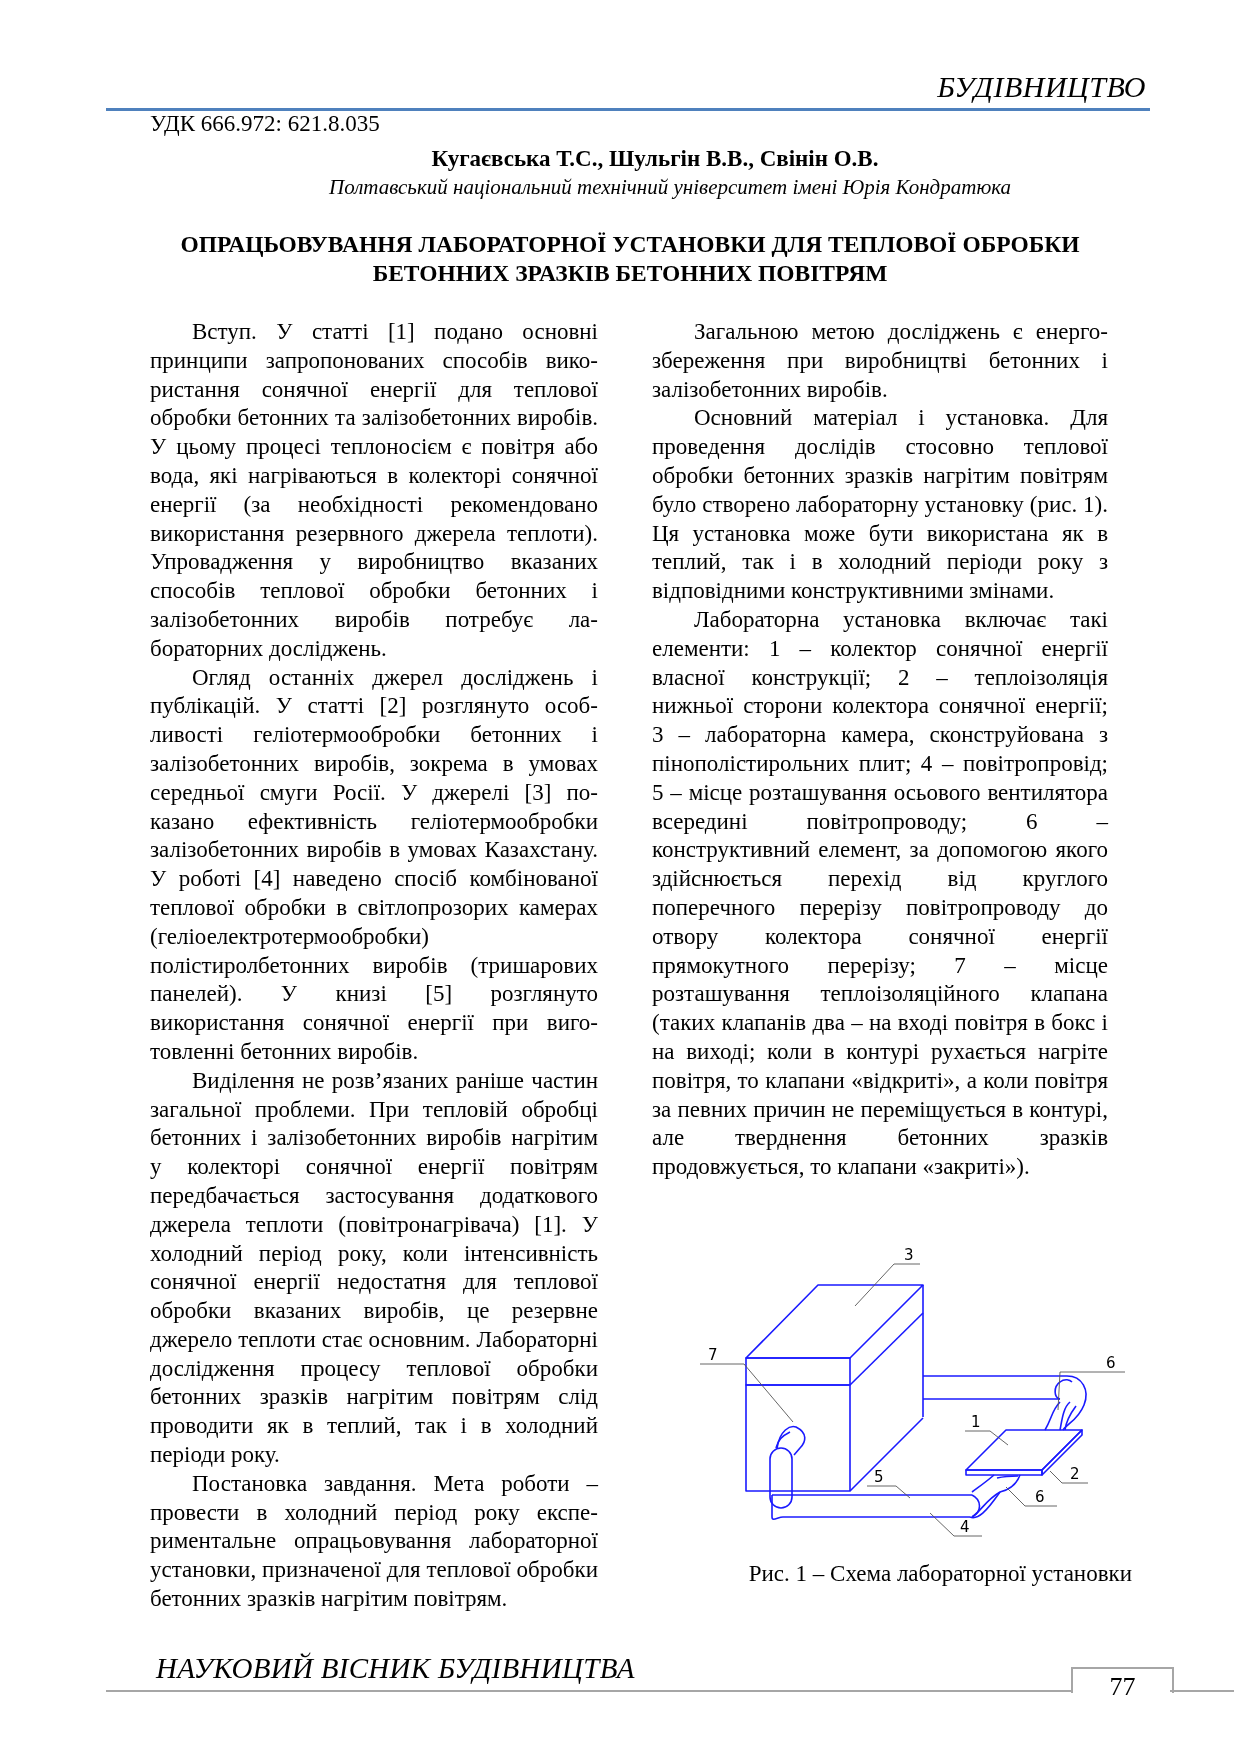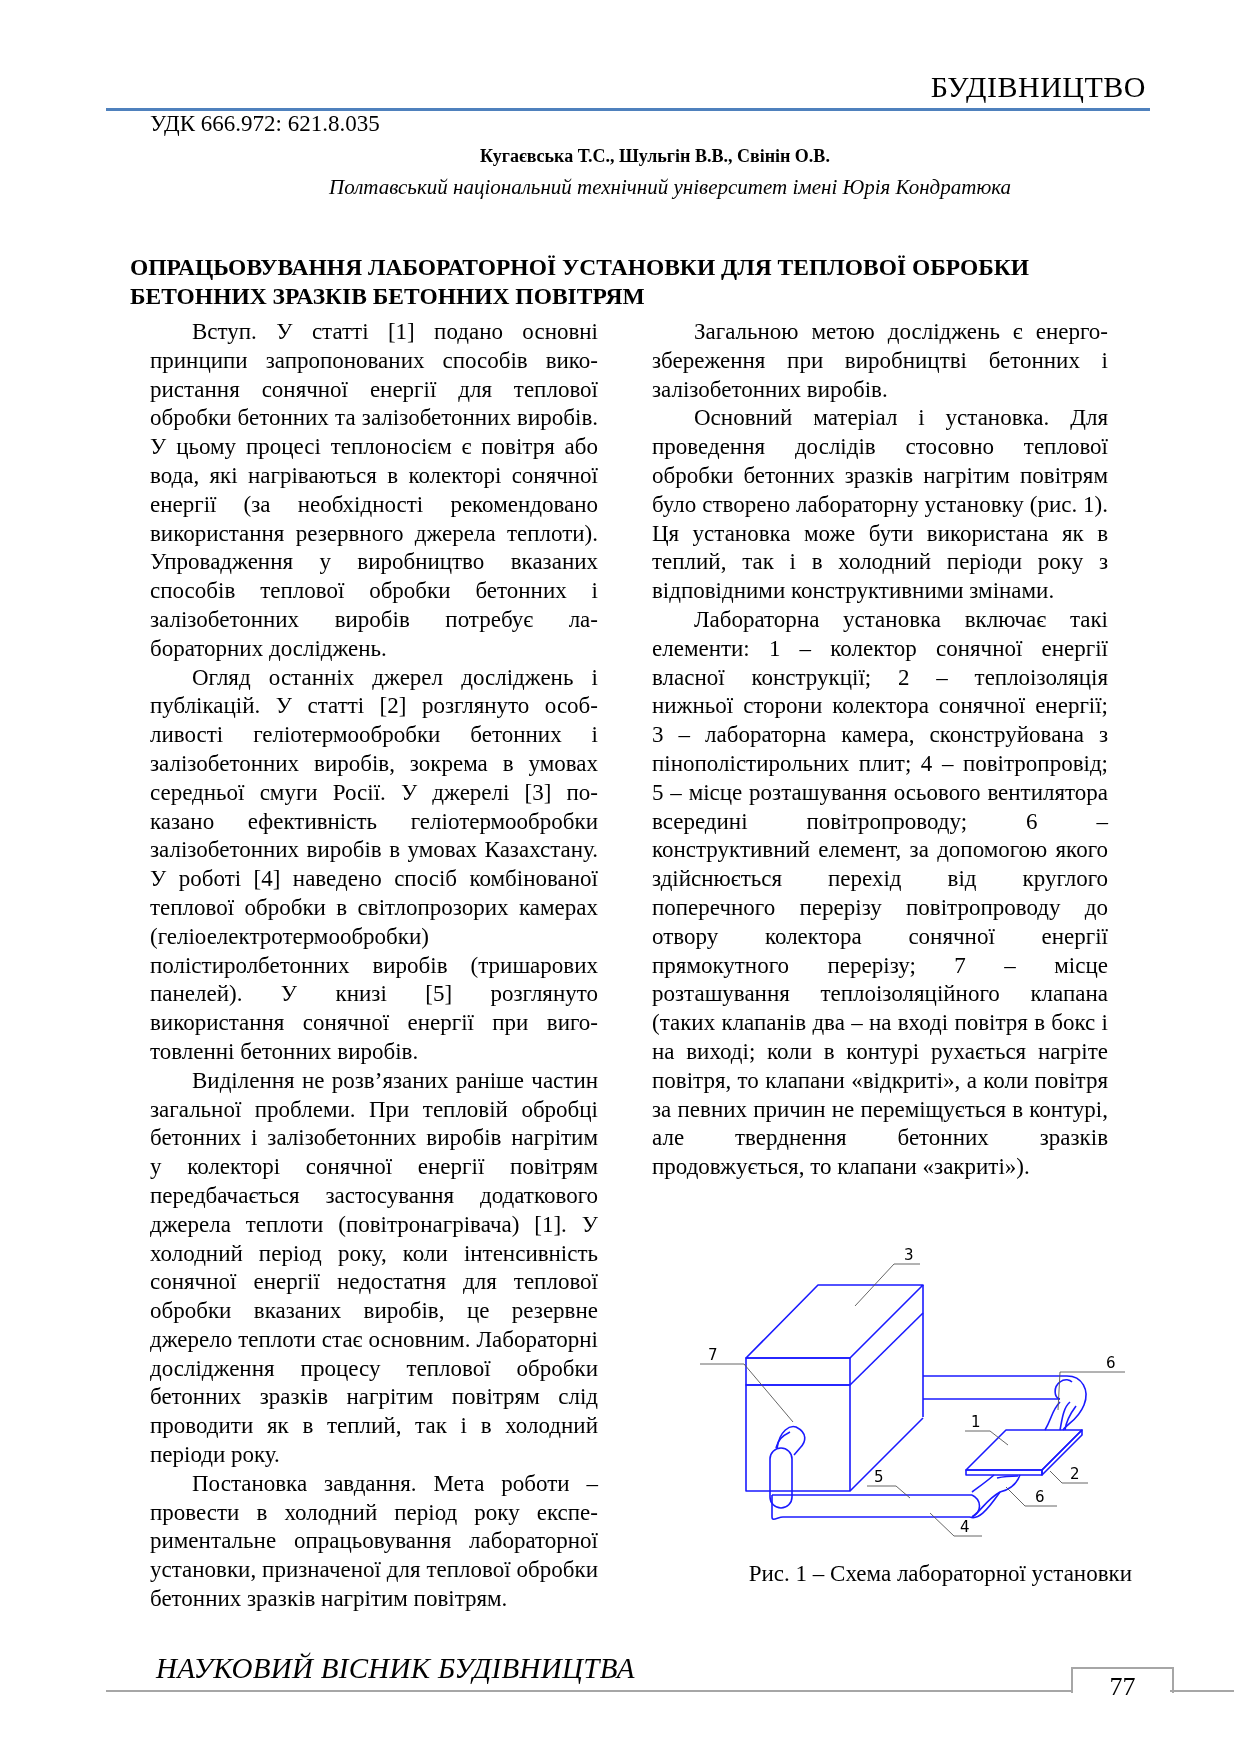--- a/index.html
+++ b/index.html
@@ -1,29 +1,29 @@
 <!DOCTYPE html>
 <html><head>
 <meta charset="utf-8">
 <style>
   html, body { margin: 0; padding: 0; background: #ffffff; }
   body { width: 1240px; height: 1754px; position: relative; overflow: hidden;
          font-family: "Liberation Serif", "DejaVu Serif", serif; color: #000; }
 
-  .running-head { position: absolute; right: 94px; top: 70px; font-size: 30px; 
+  .running-head { position: absolute; right: 94px; top: 70px; font-size: 30px; font-style: italic;
                   letter-spacing: 0.5px; }
   .head-rule { position: absolute; left: 106px; top: 108px; width: 1044px; height: 3px; background: #4f81bd; }
 
   .udc { position: absolute; left: 150px; top: 111px; font-size: 23px; }
-  .authors { position: absolute; left: 0; width: 1240px; top: 146px; text-align: center; font-size: 18px;
+  .authors { position: absolute; left: 0; width: 1240px; top: 146px; text-align: center; font-size: 23px;
              font-weight: bold; padding-left: 70px; box-sizing: border-box; }
   .affil { position: absolute; left: 0; width: 1240px; top: 175px; text-align: center; font-size: 21px;
            font-style: italic; padding-left: 100px; box-sizing: border-box; }
-  .title { position: absolute; left: 130px; width: 1000px; top: 230px; font-size: 23.5px;
-           font-weight: bold; line-height: 29px; margin-top: 23px; }
+  .title { position: absolute; left: 130px; width: 1000px; top: 230px; text-align: center; font-size: 23.5px;
+           font-weight: bold; line-height: 29px; }
 
   .col { position: absolute; font-size: 23px; line-height: 28.8px; text-align: justify; }
   .col-left { left: 150px; top: 318px; width: 448px; }
   .col-right { left: 652px; top: 318px; width: 456px; }
   .col p { margin: 0; text-indent: 42px; hyphens: manual; }
   .col p b { font-weight: normal; }
 
   .figure { position: absolute; left: 660px; top: 1230px; width: 480px; height: 310px; }
   .figure svg { width: 100%; height: 100%; }
   .fig-caption { position: absolute; left: 660px; width: 472px; top: 1561px; text-align: right; font-size: 23px; }

